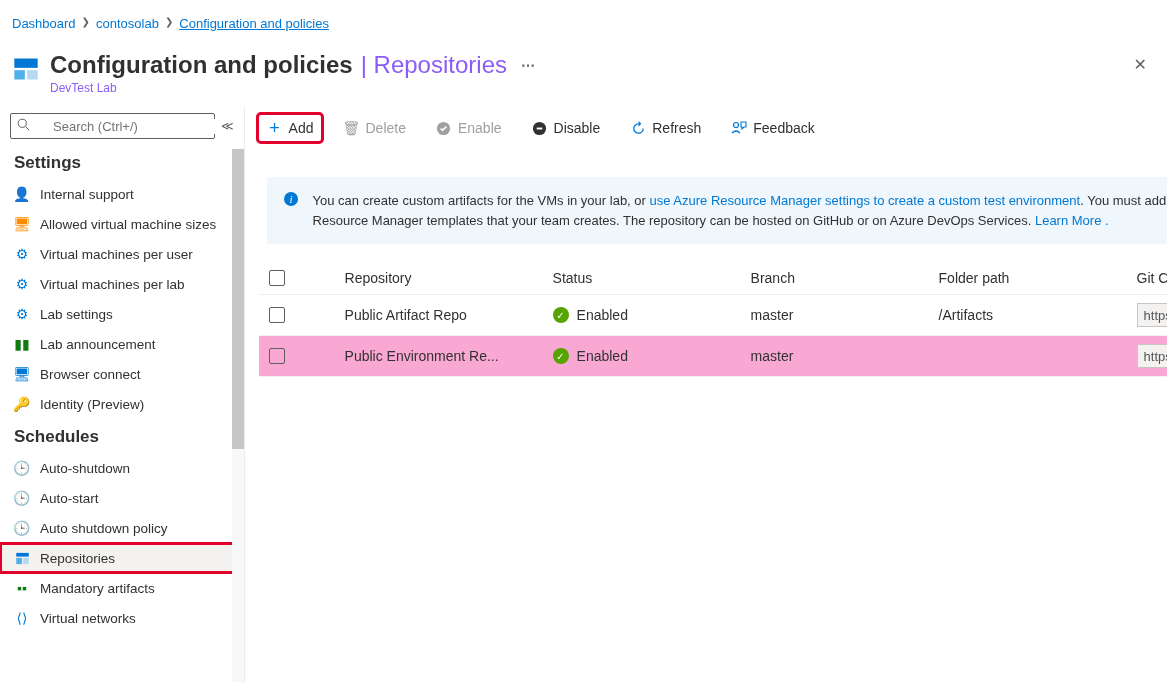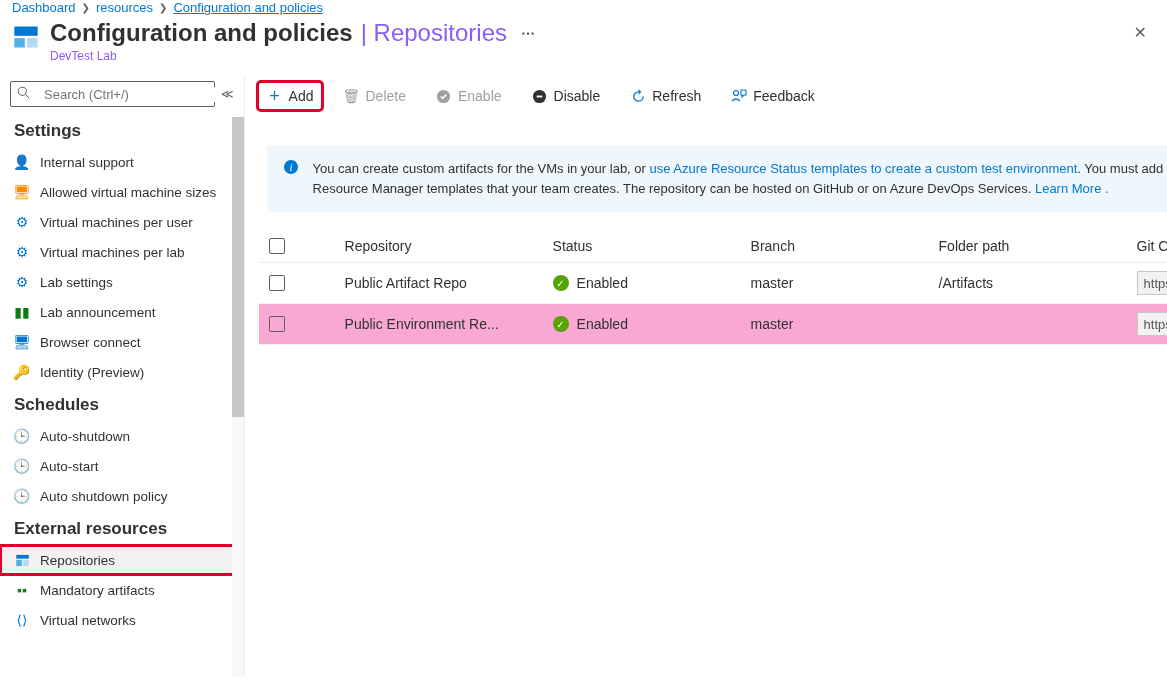--- a/index.html
+++ b/index.html
@@ -1,35 +1,35 @@
 <!DOCTYPE html>
 <html><head>
 <meta charset="utf-8">
 <style>
   * { box-sizing: border-box; margin: 0; padding: 0; }
   body { font-family: "Segoe UI", Arial, sans-serif; font-size: 13px; color: #323130; background: #fff; width: 1167px; height: 682px; overflow: hidden; }
   a { color: #0078d4; text-decoration: none; }
 
-  .breadcrumb { display: flex; align-items: center; gap: 6px; padding: 0 12px; font-size: 13px; }
+  .breadcrumb { display: flex; gap: 6px; padding: 16px 12px; font-size: 13px; }
   .breadcrumb .sep { color: #605e5c; font-size: 10px; }
   .breadcrumb .current { text-decoration: underline; }
 
   .header { display: flex; align-items: flex-start; padding: 4px 12px 12px 12px; gap: 10px; }
   .header .svc-icon { width: 28px; height: 28px; margin-top: 4px; }
   .header .title-block { flex: 1; }
   .header h1 { font-size: 24px; font-weight: 600; display: flex; align-items: center; gap: 8px; }
   .header h1 .thin { font-weight: 400; color: #8b5cf6; }
   .header .subtitle { font-size: 12px; color: #8b5cf6; margin-top: 2px; }
   .header .close { color: #605e5c; font-size: 16px; cursor: pointer; padding: 4px 8px; }
   .header .more { color: #605e5c; font-size: 14px; padding: 0 6px; }
 
   .body { display: flex; height: calc(100% - 80px); }
   .sidebar { width: 250px; border-right: 1px solid #edebe9; display: flex; flex-direction: column; position: relative; }
   .search-row { display: flex; align-items: center; gap: 6px; padding: 6px 10px; }
-  .search-box { display: flex; align-items: center; border: 1px solid #605e5c; border-radius: 2px; width: 205px; height: 26px; padding: 0 6px; gap: 14px; }
+  .search-box { display: flex; align-items: center; border: 1px solid #605e5c; border-radius: 2px; width: 205px; height: 26px; padding: 0 6px; gap: 23px; }
   .search-box input { border: none; outline: none; font-size: 13px; flex: 1; }
   .collapse { color: #605e5c; font-size: 12px; cursor: pointer; }
 
   .nav { flex: 1; overflow-y: auto; padding-bottom: 10px; }
   .nav-heading { padding: 8px 14px 6px; font-weight: 600; font-size: 17px; }
   .nav-item { display: flex; align-items: center; gap: 10px; padding: 7px 14px; cursor: pointer; font-size: 13.5px; }
   .nav-item .nicon { width: 16px; height: 16px; display: flex; align-items: center; justify-content: center; font-size: 14px; }
   .nav-item.selected { background: #f3f2f1; }
   .highlight-repo { outline: 3px solid #e3002c; outline-offset: -2px; }
 
@@ -58,21 +58,21 @@
   .url-box .urltext { overflow: hidden; text-overflow: ellipsis; white-space: nowrap; flex: 1; }
   .row-more { color: #605e5c; text-align: center; font-size: 18px; letter-spacing: 1px; }
   .ellipsis { overflow: hidden; text-overflow: ellipsis; white-space: nowrap; }
 </style>
 </head>
 <body>
 
 <div class="breadcrumb">
   <a href="#">Dashboard</a>
   <span class="sep">❯</span>
-  <a href="#">resources</a>
+  <a href="#">contosolab</a>
   <span class="sep">❯</span>
   <a href="#" class="current">Configuration and policies</a>
 </div>
 
 <div class="header">
   <div class="svc-icon">
     <svg viewBox="0 0 24 24" width="28" height="28">
         <rect x="2" y="3" width="20" height="8" fill="#0078d4"></rect>
         <rect x="2" y="13" width="9" height="8" fill="#50b0e8"></rect>
         <rect x="13" y="13" width="9" height="8" fill="#b4d9f1"></rect>
@@ -150,21 +150,20 @@
         </div>
       <div class="nav-item">
           <span class="nicon" style="color:#0078d4">🕒</span>
           <span>Auto-start</span>
         </div>
       <div class="nav-item">
           <span class="nicon" style="color:#0078d4">🕒</span>
           <span>Auto shutdown policy</span>
         </div>
 
-      <div class="nav-heading">External resources</div>
       <div class="nav-item selected highlight-repo">
           <span class="nicon">
             <svg width="15" height="15" viewBox="0 0 24 24">
               <rect x="2" y="3" width="20" height="6" fill="#0078d4"></rect>
               <rect x="2" y="11" width="9" height="10" fill="#50b0e8"></rect>
               <rect x="13" y="11" width="9" height="10" fill="#b4d9f1"></rect>
             </svg>
           </span>
           <span>Repositories</span>
         </div>
@@ -228,21 +227,21 @@
         </div>
     </div>
 
     <div class="infobox">
       <span class="iicon"><svg width="16" height="16" viewBox="0 0 16 16">
             <circle cx="8" cy="8" r="7" fill="#0078d4"></circle>
             <text x="8" y="12" text-anchor="middle" fill="#fff" font-size="11" font-family="Georgia" font-style="italic">i</text>
           </svg></span>
       <div>
         <span>You can create custom artifacts for the VMs in your lab, or </span>
-        <a href="#">use Azure Resource Status templates to create a custom test environment</a><span>. You must add a private Git repository for the artifacts or Resource Manager templates that your team creates. The repository can be hosted on GitHub or on Azure DevOps Services. </span><a href="#">Learn More .</a>
+        <a href="#">use Azure Resource Manager settings to create a custom test environment</a><span>. You must add a private Git repository for the artifacts or Resource Manager templates that your team creates. The repository can be hosted on GitHub or on Azure DevOps Services. </span><a href="#">Learn More .</a>
       </div>
     </div>
 
     <div class="table">
       <div class="thead">
         <div>
             <div class="chk"></div>
           </div>
         <div>Repository</div>
         <div>Status</div>

